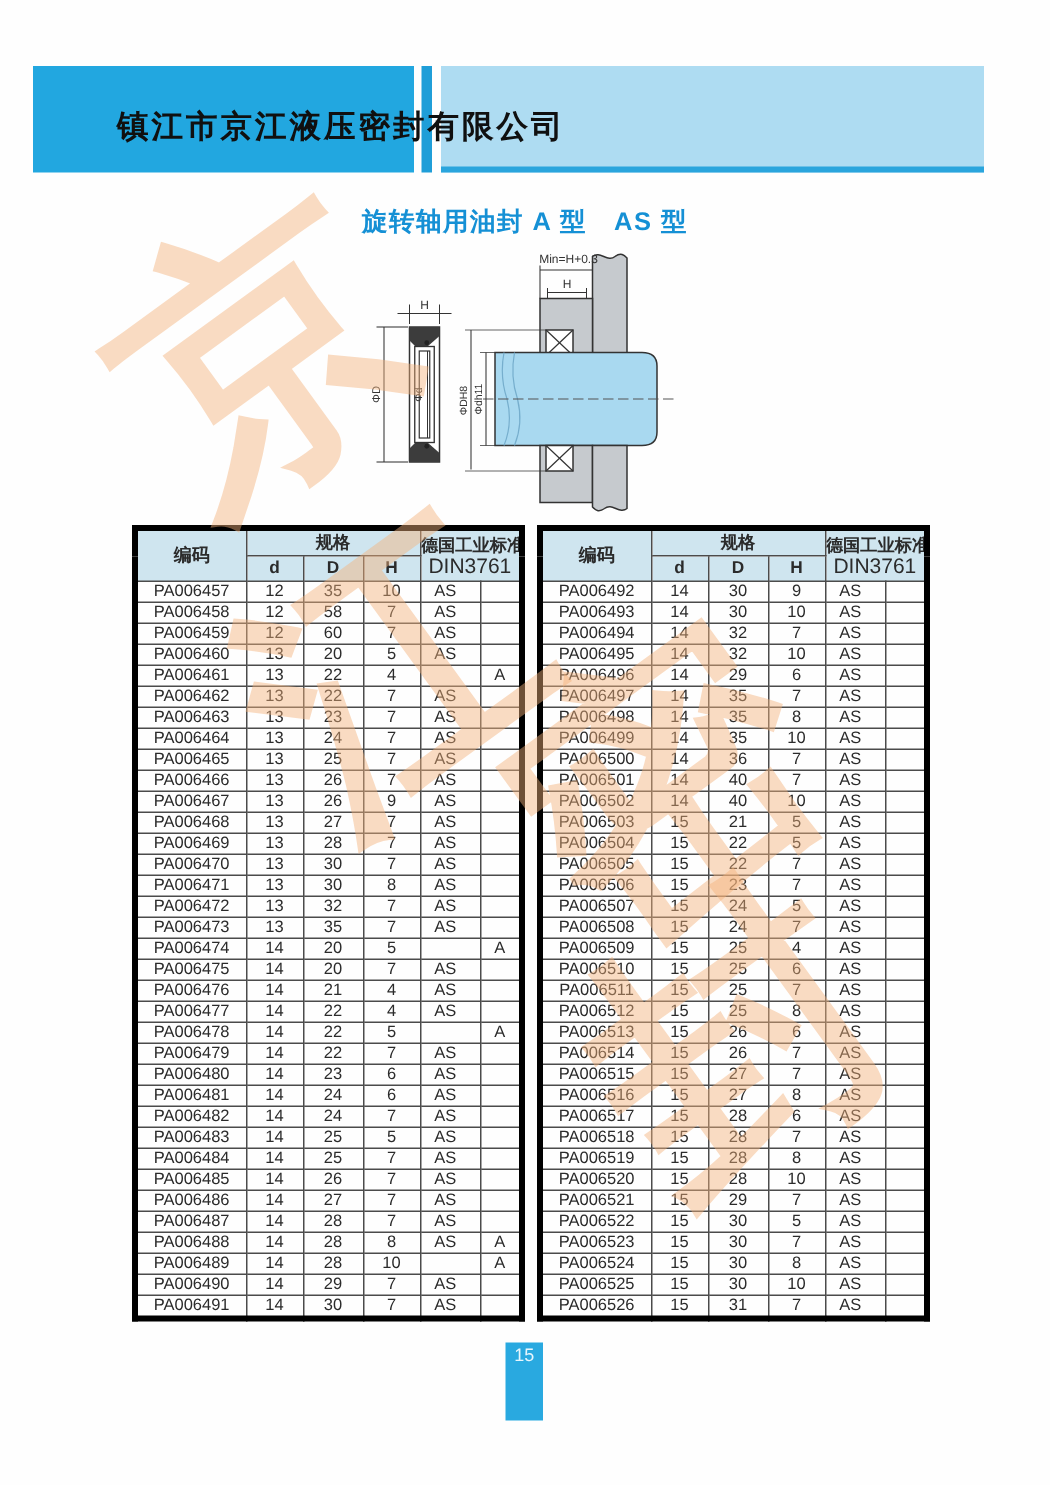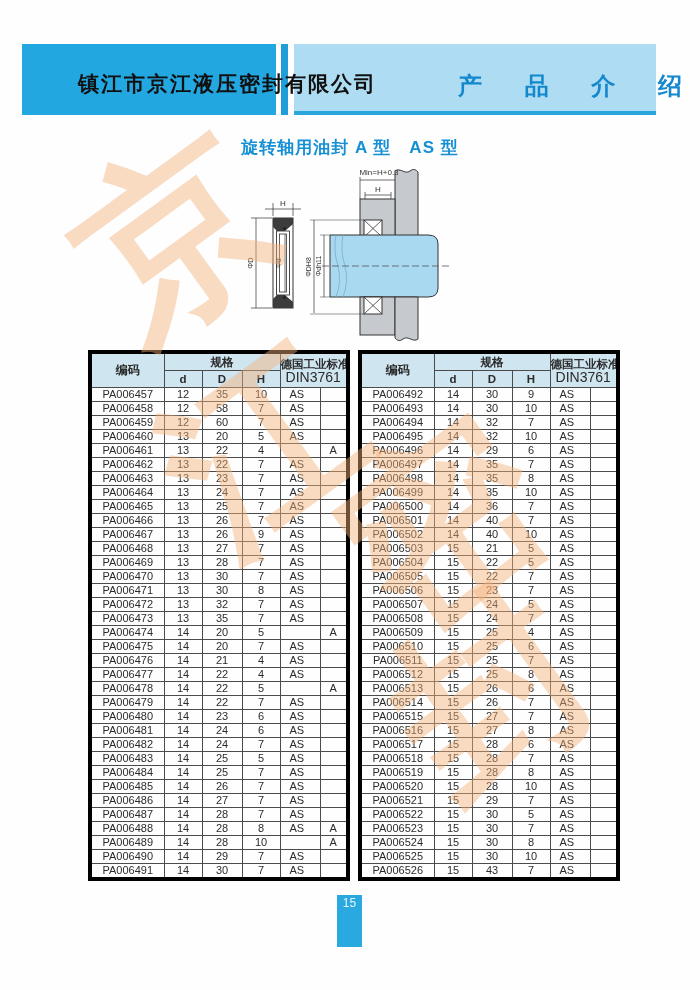--- a/index.html
+++ b/index.html
@@ -68,21 +68,20 @@
 </style>
 </head>
 <body>
 
 <div class="page">
 
   <div class="hdr-dark"></div>
   <div class="hdr-stripe"></div>
   <div class="hdr-light"></div>
   <div class="company">镇江市京江液压密封有限公司</div>
-  <div class="section">产 品 介 绍</div>
 
   <div class="title">旋转轴用油封 A 型　AS 型</div>
 
   <svg class="diagram" viewBox="0 0 300 185" xmlns="http://www.w3.org/2000/svg">
 
     <g stroke="#333" stroke-width="1" fill="none">
 
       <line x1="35" y1="53" x2="35" y2="40" stroke-width="0.7"></line>
       <line x1="55" y1="53" x2="55" y2="40" stroke-width="0.7"></line>
       <line x1="27" y1="46" x2="63" y2="46" stroke-width="0.7"></line>
@@ -751,21 +750,21 @@
           <td class="c0">PA006525</td>
           <td class="c1">15</td>
           <td class="c2">30</td>
           <td class="c3">10</td>
           <td class="c4">AS</td>
           <td class="c5"></td>
         </tr>
         <tr>
           <td class="c0">PA006526</td>
           <td class="c1">15</td>
-          <td class="c2">43</td>
+          <td class="c2">31</td>
           <td class="c3">7</td>
           <td class="c4">AS</td>
           <td class="c5"></td>
         </tr>
       </tbody>
   </table>
 
   <div class="pagebox">
     <span>15</span>
   </div>

